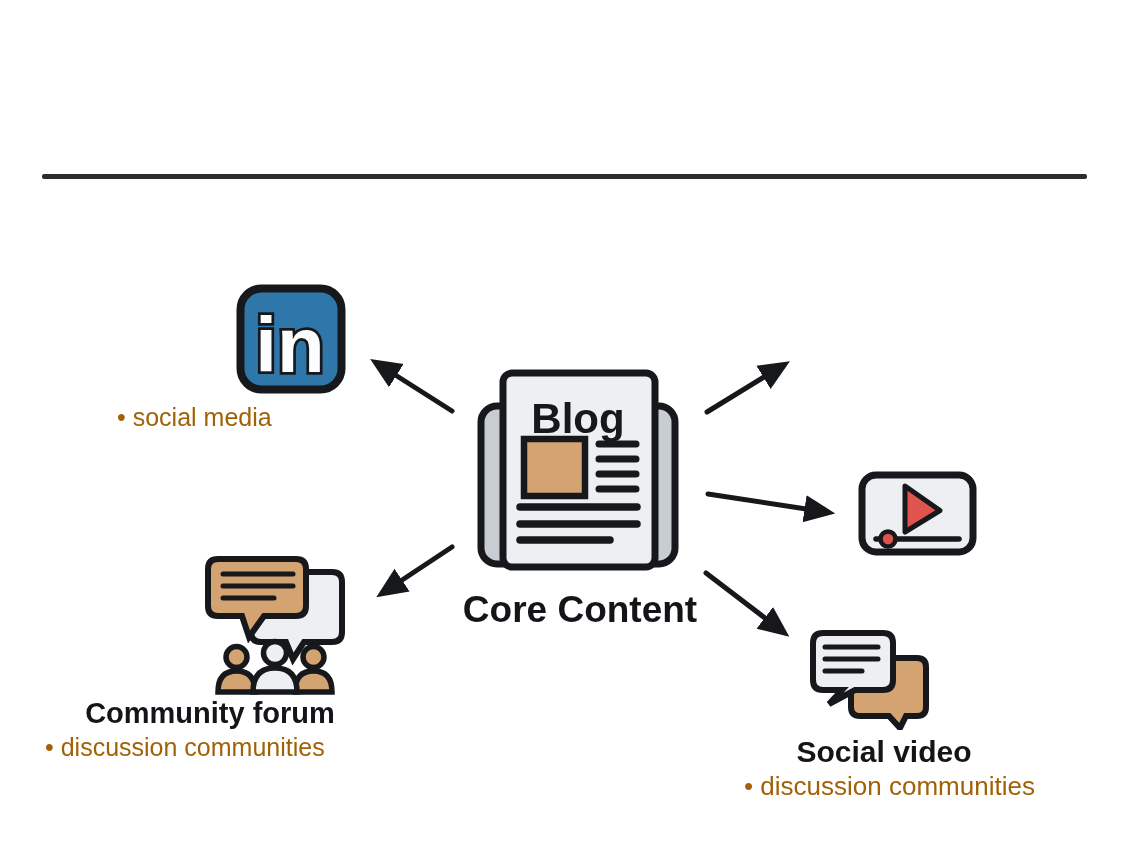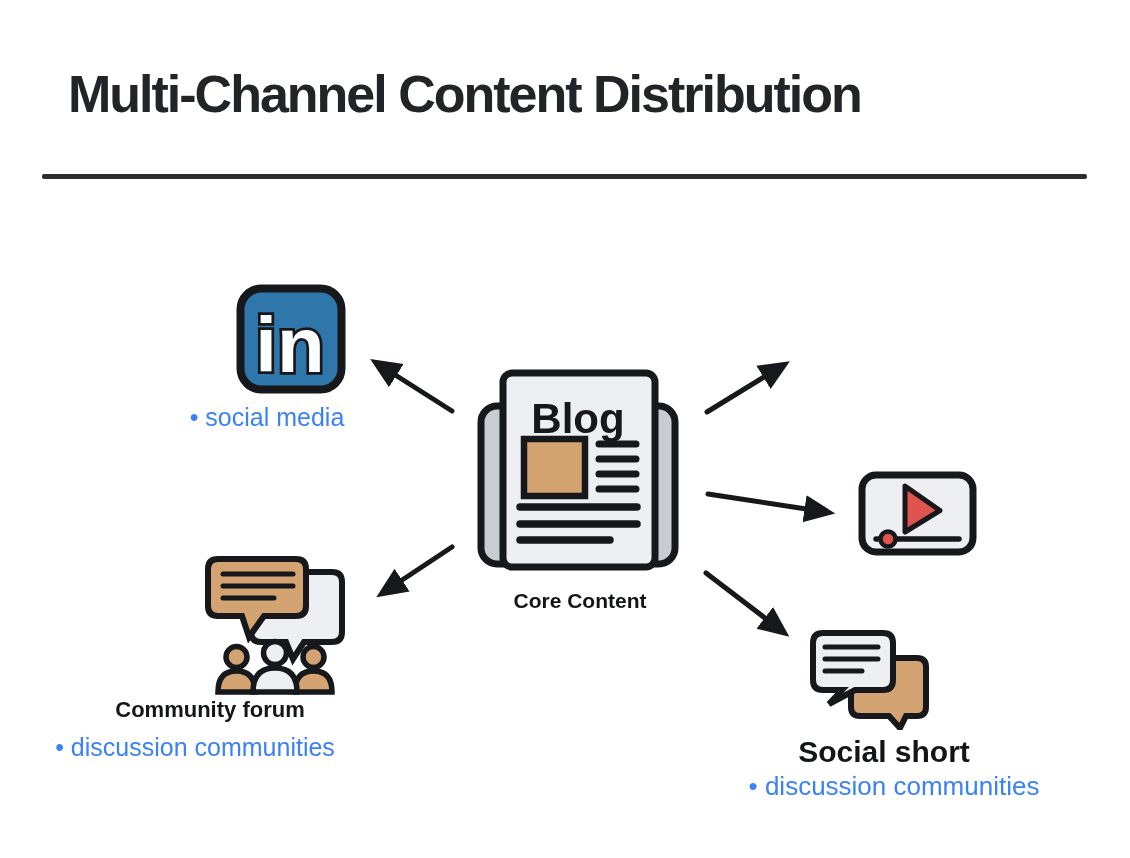--- a/index.html
+++ b/index.html
@@ -10,42 +10,41 @@
   .title{
     position:absolute;left:68px;top:64px;margin:0;
     font-size:52px;font-weight:700;letter-spacing:-2px;color:#232427;white-space:nowrap;
   }
   .rule{
     position:absolute;left:42px;top:174px;width:1045px;height:5px;background:#2c2d2f;border-radius:2px;
   }
   .group{position:absolute;}
   .group > svg{position:absolute;}
   .cap{
-    position:absolute;width:300px;text-align:center;font-size:25px;color:#3b82f6;white-space:nowrap;
+    position:absolute;width:300px;text-align:left;font-size:25px;color:#a16207;white-space:nowrap;
   }
   .cap-bold{
-    position:absolute;width:300px;text-align:center;font-size:22px;font-weight:700;color:#141518;white-space:nowrap;
+    position:absolute;width:300px;text-align:center;font-size:29px;font-weight:700;color:#141518;white-space:nowrap;
   }
-  .core-label{font-size:21px;}
+  .core-label{font-size:37px;}
   
   .pageF{fill:var(--page-fill);stroke:var(--outline);}
   .panelF{fill:var(--panel-fill);stroke:var(--outline);}
   .tanF{fill:var(--tan);stroke:var(--outline);}
   .redF{fill:var(--video-red);stroke:var(--outline);}
   .ln{stroke:var(--outline);stroke-linecap:round;}
   .svgTxt{font-family:"Liberation Sans",sans-serif;font-weight:700;}
   .arrows{position:absolute;left:0;top:0;pointer-events:none;}
   .arrow{stroke:#17181b;stroke-width:5;stroke-linecap:round;}
 </style>
 </head>
 <body>
 
 <div class="page">
 
-  <h1 class="title">Multi-Channel Content Distribution</h1>
   <div class="rule"></div>
 
   <svg class="arrows" width="1130" height="858" viewBox="0 0 1130 858">
     <defs>
       <marker id="ah" viewBox="0 0 10 10" refX="7" refY="5" markerWidth="6.2" markerHeight="6.2" orient="auto-start-reverse">
         <path d="M0,0.6 L10,5 L0,9.4 Z" fill="#17181b"></path>
       </marker>
     </defs>
     <line class="arrow" x1="452" y1="411" x2="378" y2="364" marker-end="url(#ah)"></line>
     <line class="arrow" x1="707" y1="412" x2="782" y2="366" marker-end="url(#ah)"></line>
@@ -109,17 +108,17 @@
   </div>
 
   <div class="group" style="left:734px;top:630px;width:320px;height:180px;">
     <svg style="left:76px;top:0;" width="120" height="100" viewBox="0 0 120 100">
       <path class="tanF" stroke-width="6" d="M50,28 H107 Q116,28 116,37 V77 Q116,86 107,86 H96 L90,98 L79,86 H50 Q41,86 41,77 V37 Q41,28 50,28 Z"></path>
       <path class="pageF" stroke-width="6" d="M13,3 H73 Q83,3 83,13 V50 Q83,60 73,60 H45 L19,74 L32,60 H13 Q3,60 3,50 V13 Q3,3 13,3 Z"></path>
       <line class="ln" x1="15" y1="17" x2="68" y2="17" stroke-width="5"></line>
       <line class="ln" x1="15" y1="29" x2="68" y2="29" stroke-width="5"></line>
       <line class="ln" x1="15" y1="41" x2="52" y2="41" stroke-width="5"></line>
     </svg>
-    <div class="cap-bold" style="left:0;top:105px;font-size:30px;">Social short</div>
+    <div class="cap-bold" style="left:0;top:105px;font-size:30px;">Social video</div>
     <div class="cap" style="left:10px;top:141px;font-size:26px;">• discussion communities</div>
   </div>
 
 </div>
 
 </body></html>

